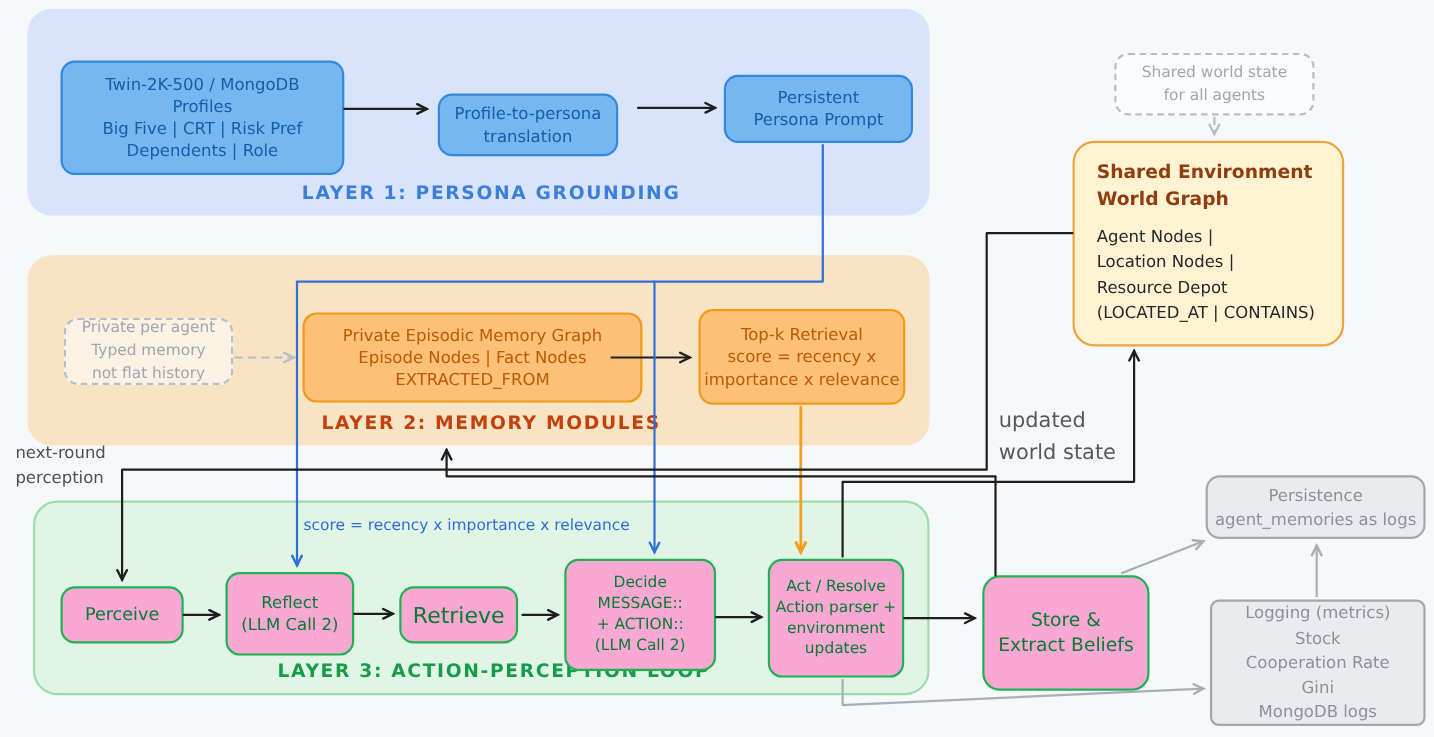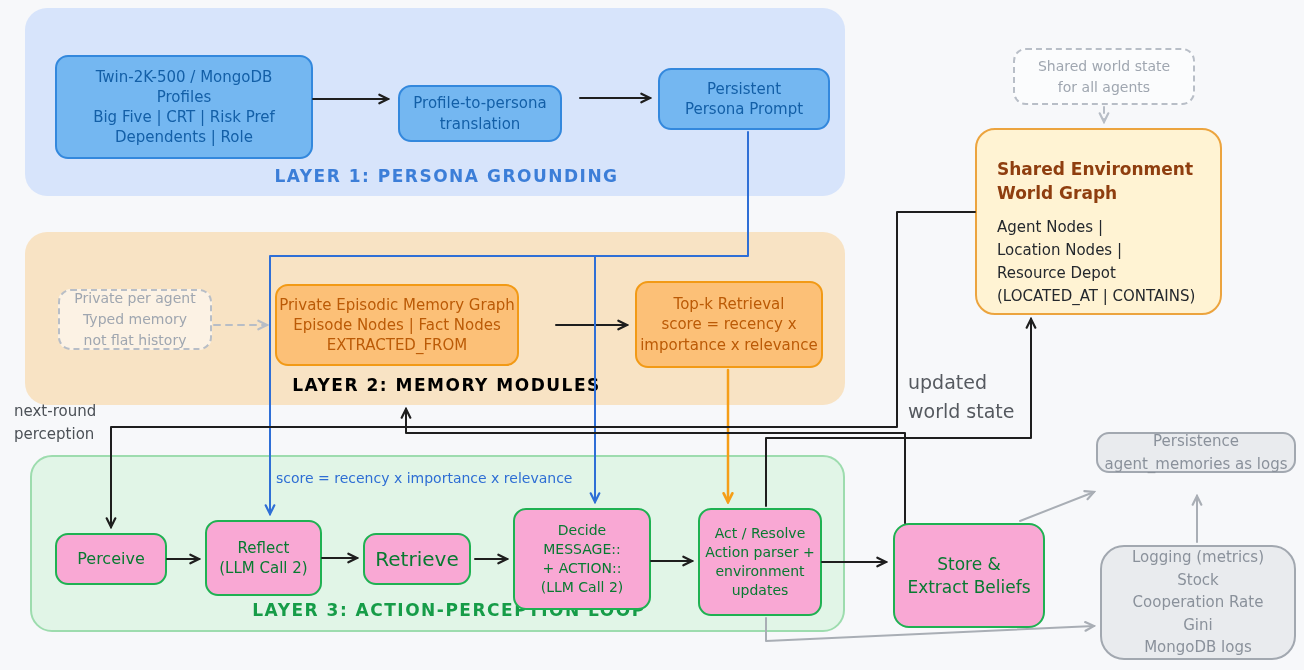--- a/index.html
+++ b/index.html
@@ -10,55 +10,55 @@
     font-family:"DejaVu Sans","Liberation Sans",sans-serif;
     color:#1e1e1e;
   }
   .container { position:absolute; border-radius:22px; }
   #layer1 { left:25px; top:8px;  width:820px; height:188px; background:#d7e4fb; }
   #layer2 { left:25px; top:232px; width:820px; height:173px; background:#f8e3c4; }
   #layer3 { left:30px; top:455px; width:815px; height:177px; background:#e1f5e7; border:2px solid #9ddcae; }
   .layer-label { position:absolute; left:0; right:0; bottom:10px; text-align:center;
     font-weight:bold; letter-spacing:1.5px; font-size:17px;padding-left:23px; }
   #layer1 .layer-label { color:#3c7ed8; }
-  #layer2 .layer-label { color:#000000;margin-top:32px; }
+  #layer2 .layer-label { color:#c2410c;margin-top:32px; }
   #layer3 .layer-label { color:#169c48; }
 
   .box { position:absolute; display:flex; align-items:center; justify-content:center;
     text-align:center; white-space:pre-line; border-radius:13px; line-height:1.35; }
   .blue   { background:#74b7f1; border:2px solid #3388dd; color:#135fa7; }
   .orange { background:#fcc077; border:2px solid #f29a16; color:#bb5a06; }
   .green  { background:#f9a8d4; border:2px solid #1fb152; color:#087a31; }
   .grayBox   { background:#e9ebee; border:2px solid #a2a8b0; color:#8a919b; }
   .dashedBox { background:rgba(255,255,255,0.55); border:2px dashed #b8bec7; color:#9fa6b0; }
 
   #box-profiles    { left:55px;  top:55px;  width:258px; height:104px;  font-size:15px; }
   #box-translation { left:398px; top:70px;  width:164px; height:57px;  font-size:15px;margin-top:15px; }
   #box-persona     { left:658px; top:68px;  width:172px; height:62px;  font-size:15px; }
 
   #box-note2  { left:58px;  top:289px; width:154px; height:61px; font-size:14px; line-height:1.5; }
-  #box-memory { left:275px; top:284px; width:244px; height:82px; font-size:15px; }
+  #box-memory { left:275px; top:284px; width:309px; height:82px; font-size:15px; }
   #box-topk   { left:635px; top:281px; width:188px; height:87px; font-size:15px; }
 
   #box-perceive { left:55px;  top:533px; width:112px; height:52px;  font-size:16px; }
   #box-reflect  { left:205px; top:520px; width:117px; height:76px;  font-size:15px; }
   #box-retrieve { left:363px; top:533px; width:108px; height:52px;  font-size:20px; }
   #box-decide   { left:513px; top:508px; width:138px; height:102px; font-size:14px; }
   #box-act      { left:698px; top:508px; width:124px; height:108px; font-size:14px; }
   #box-store    { left:893px; top:523px; width:152px; height:105px;  font-size:17px; border-radius:16px; }
 
   #box-note-world { left:1013px; top:48px; width:182px; height:57px; font-size:14px; line-height:1.5; }
   #box-worldgraph { position:absolute; left:975px; top:128px; width:247px; height:187px;
     background:#fff3d3; border:2px solid #eca43e; border-radius:20px;
-    padding:28px 20px; display:flex; flex-direction:column; gap:10px; text-align:left; }
+    padding:16px 20px; display:flex; flex-direction:column; gap:10px; text-align:left; }
   .wg-title { font-weight:bold; font-size:17px; color:#8f3e0f; white-space:pre-line; line-height:1.4; }
   .wg-body  { font-size:15px; color:#24282d; white-space:pre-line; line-height:1.55; }
 
-  #box-persistence { left:1096px; top:432px; width:200px; height:41px;  font-size:15px; line-height:1.5; }
-  #box-logging     { left:1100px; top:545px; width:196px; height:115px; font-size:15px; line-height:1.5; border-radius:24px; }
+  #box-persistence { left:1096px; top:432px; width:200px; height:58px;  font-size:15px; line-height:1.5; }
+  #box-logging     { left:1100px; top:545px; width:196px; height:115px; font-size:15px; line-height:1.5; border-radius:8px; }
 
   .annotation { position:absolute; white-space:pre-line; }
   #ann-next    { left:14px;  top:400px; font-size:15px; color:#4c5157; line-height:1.55; }
   #ann-score   { left:276px; top:470px; font-size:14px; color:#2e6ed4; }
   #ann-updated { left:908px; top:368px; font-size:19px; color:#55595f; line-height:1.5; }
 
   #svgArrows { position:absolute; left:0; top:0; pointer-events:none; }
   .ln-black { stroke:#1e1e1e; stroke-width:2;   fill:none; stroke-linecap:round; stroke-linejoin:round; }
   .ln-blue  { stroke:#2f6fd6; stroke-width:2;   fill:none; stroke-linecap:round; stroke-linejoin:round; }
   .ln-org   { stroke:#f59e18; stroke-width:2.5; fill:none; stroke-linecap:round; stroke-linejoin:round; }

